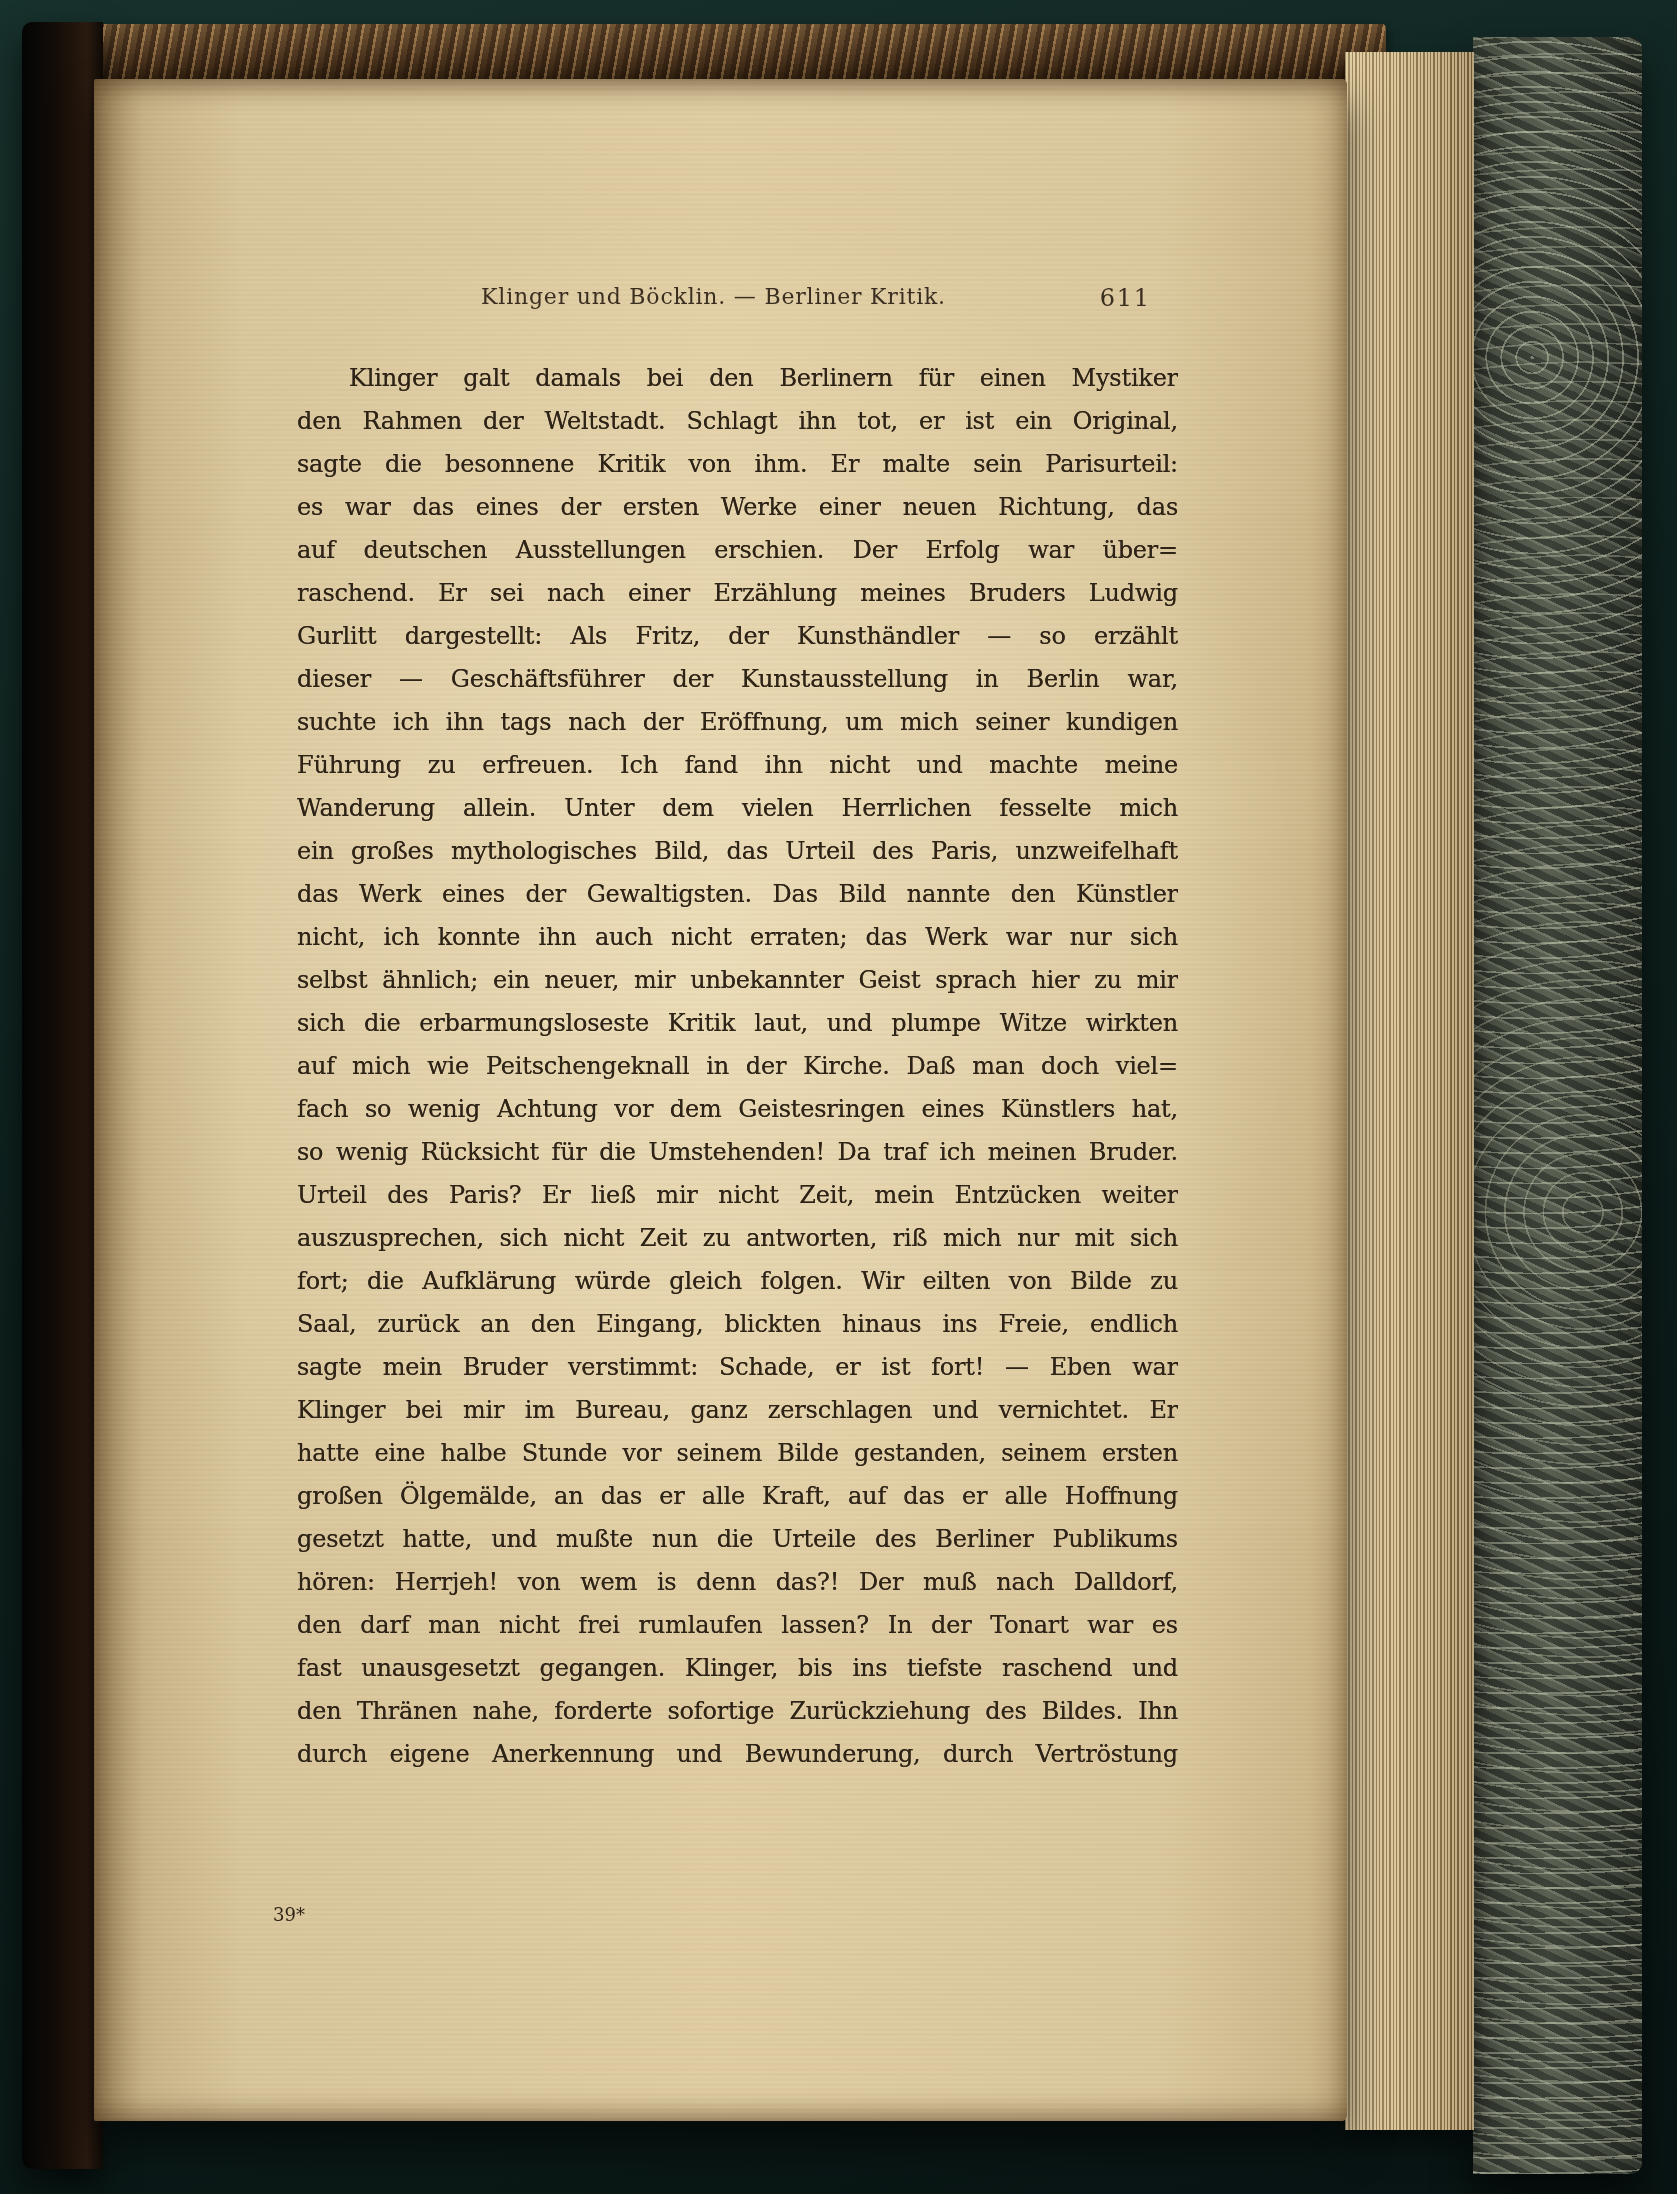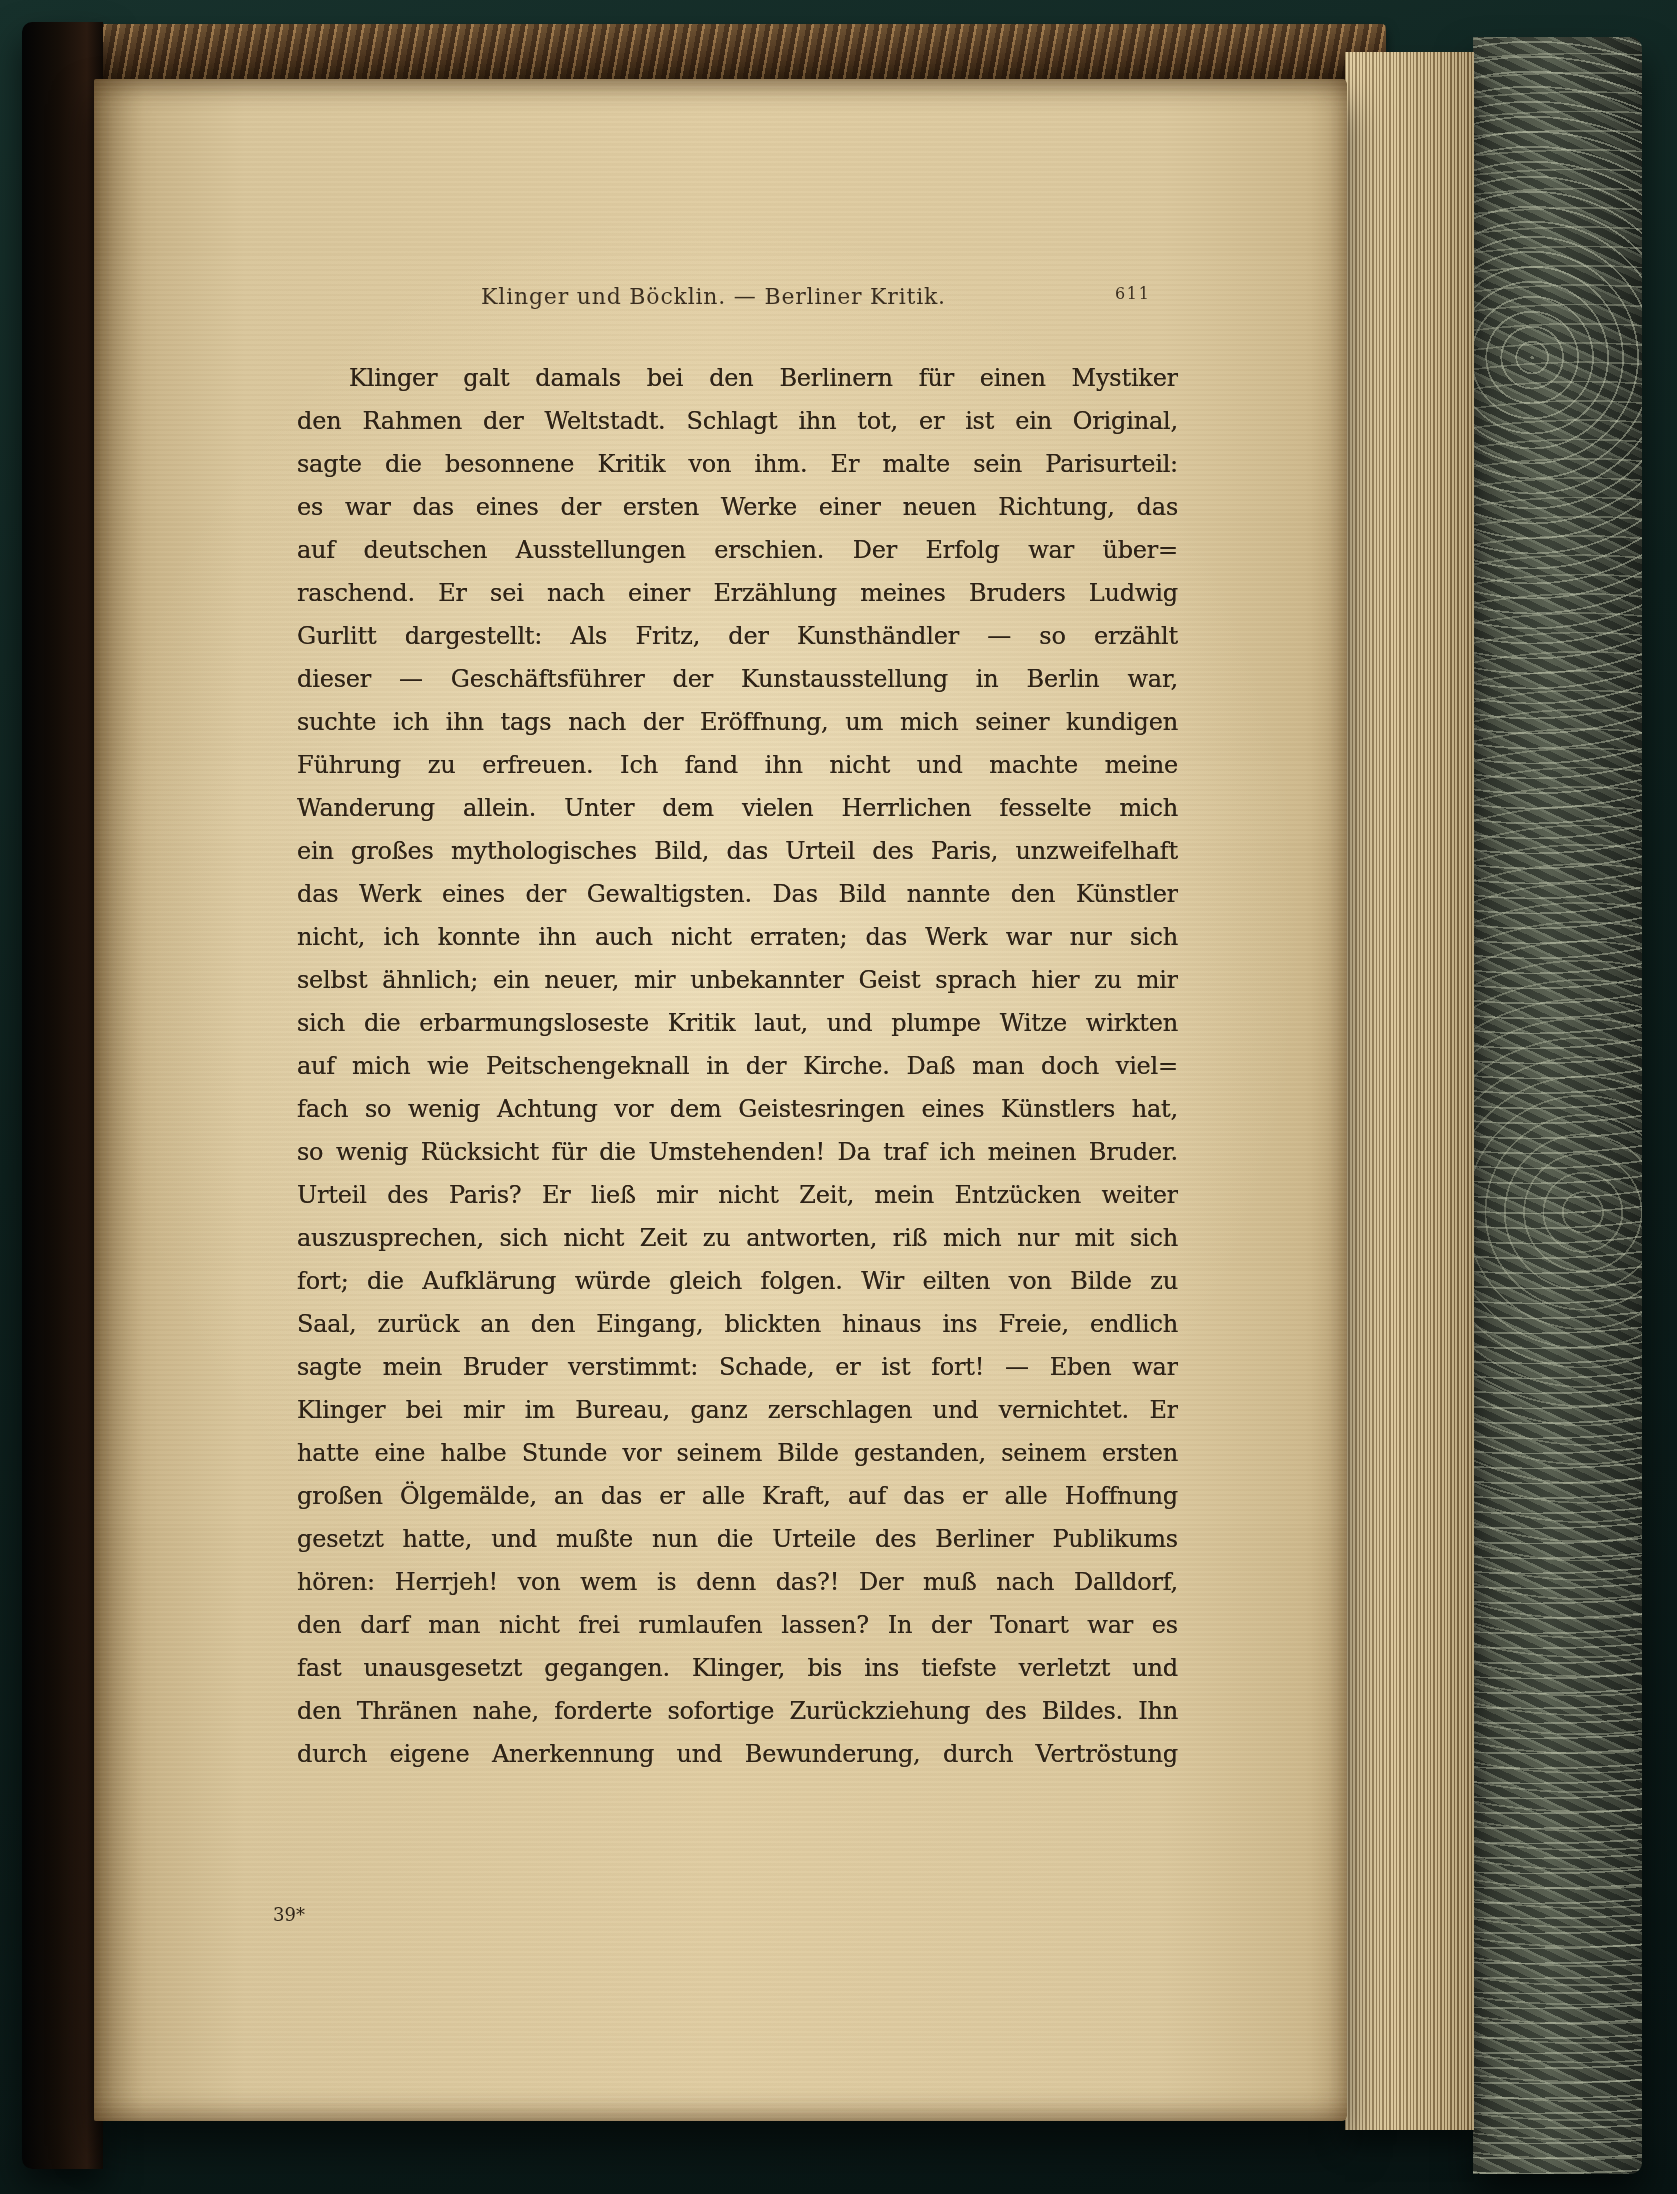--- a/index.html
+++ b/index.html
@@ -95,21 +95,21 @@
   .running-title {
     position: absolute;
     left: 0; right: 0;
     text-align: center;
     font-size: 22px;
     letter-spacing: 0.8px;
   }
   .page-number {
     position: absolute;
     right: 3.4px; top: 0;
-    font-size: 16px;
+    font-size: 24px;
     letter-spacing: 1.7px;
   }
   
   .body-text {
     position: absolute;
     top: 278px; left: 179px;
     width: 881px;
     font-size: 24px;
     color: #2e2317;
     text-shadow: 0 0 0.5px rgba(46,35,23,.8);
@@ -179,21 +179,21 @@
         <div class="text-line">auszusprechen, sich nicht Zeit zu antworten, riß mich nur mit sich</div>
         <div class="text-line">fort; die Aufklärung würde gleich folgen. Wir eilten von Bilde zu</div>
         <div class="text-line">Saal, zurück an den Eingang, blickten hinaus ins Freie, endlich</div>
         <div class="text-line">sagte mein Bruder verstimmt: Schade, er ist fort! — Eben war</div>
         <div class="text-line">Klinger bei mir im Bureau, ganz zerschlagen und vernichtet. Er</div>
         <div class="text-line">hatte eine halbe Stunde vor seinem Bilde gestanden, seinem ersten</div>
         <div class="text-line">großen Ölgemälde, an das er alle Kraft, auf das er alle Hoffnung</div>
         <div class="text-line">gesetzt hatte, und mußte nun die Urteile des Berliner Publikums</div>
         <div class="text-line">hören: Herrjeh! von wem is denn das?! Der muß nach Dalldorf,</div>
         <div class="text-line">den darf man nicht frei rumlaufen lassen? In der Tonart war es</div>
-        <div class="text-line">fast unausgesetzt gegangen. Klinger, bis ins tiefste verletzt und</div>
+        <div class="text-line">fast unausgesetzt gegangen. Klinger, bis ins tiefste raschend und</div>
         <div class="text-line">den Thränen nahe, forderte sofortige Zurückziehung des Bildes. Ihn</div>
         <div class="text-line">durch eigene Anerkennung und Bewunderung, durch Vertröstung</div>
       </div>
 
     <div class="signature">39*</div>
   </div>
 </div>
 
 
 </body></html>

